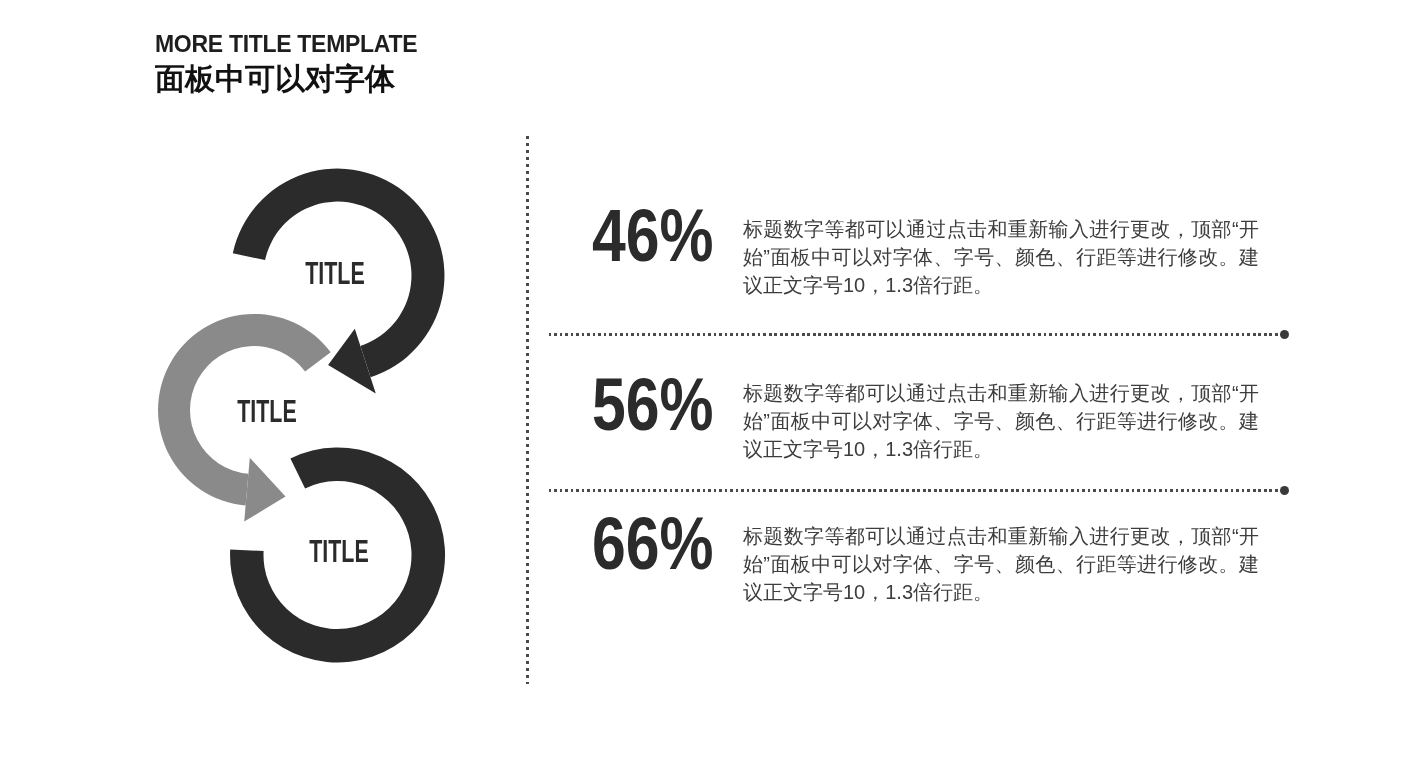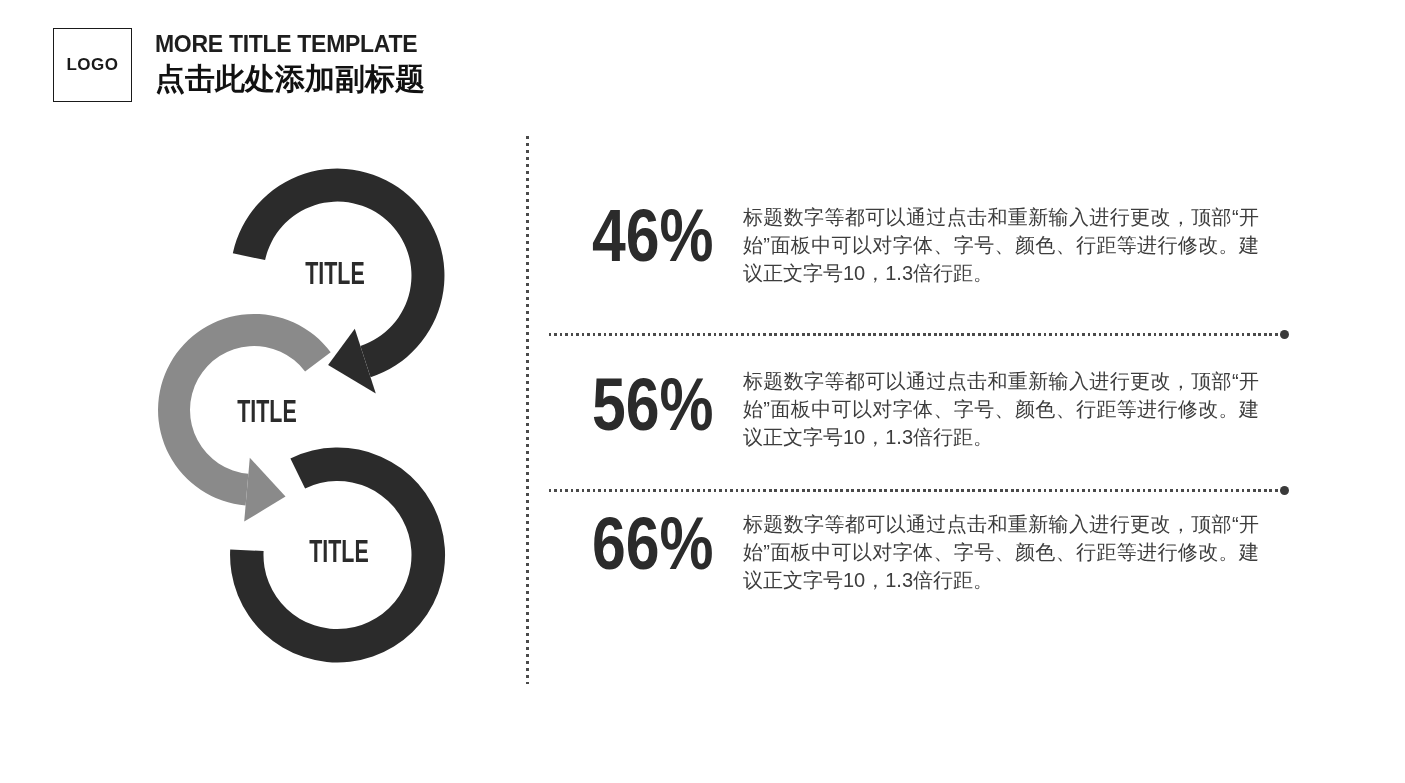--- a/index.html
+++ b/index.html
@@ -59,33 +59,31 @@
   .stat-value{
     position:absolute;left:592px;
     font-size:74px;line-height:74px;font-weight:bold;color:#2b2b2b;
     transform:scaleX(.82);transform-origin:left top;white-space:nowrap;
   }
   .sv1{top:199px;} .sv2{top:368px;} .sv3{top:507px;}
   .stat-desc{
     position:absolute;left:743px;width:516px;
     font-size:20px;line-height:28px;color:#3d3d3d;
     text-align:justify;
+    margin-top:12px;
   }
   .sd1{top:203px;} .sd2{top:367px;} .sd3{top:510px;}
 </style>
 </head>
 <body>
 
 <div class="slide">
 
-  <div class="logo-box">
-    <span>LOGO</span>
-  </div>
   <div class="header-title">MORE TITLE TEMPLATE</div>
-  <div class="header-subtitle">点击此处添加副标题</div>
+  <div class="header-subtitle">面板中可以对字体</div>
 
   <svg class="diagram-svg" width="312" height="545" viewBox="150 150 312 545" xmlns="http://www.w3.org/2000/svg">
 
     <path d="M 232.8 253.3 A 107 107 0 1 1 370.6 377.3 L 360.4 345.9 A 74 74 0 1 0 265.1 260.1 Z" fill="#2b2b2b"></path>
     <polygon points="375.8,393.4 354.8,328.8 328.1,365.0" fill="#2b2b2b"></polygon>
 
     <path d="M 330.7 352.2 A 96 96 0 1 0 245.6 505.6 L 248.4 473.8 A 64 64 0 1 1 305.1 371.5 Z" fill="#8a8a8a"></path>
     <polygon points="244.2,521.6 249.8,457.8 285.5,496.5" fill="#8a8a8a"></polygon>
 
     <path d="M 290.4 458.4 A 107.5 107.5 0 1 1 230.2 549.4 L 263.6 551.1 A 74 74 0 1 0 305.1 488.5 Z" fill="#2b2b2b"></path>

